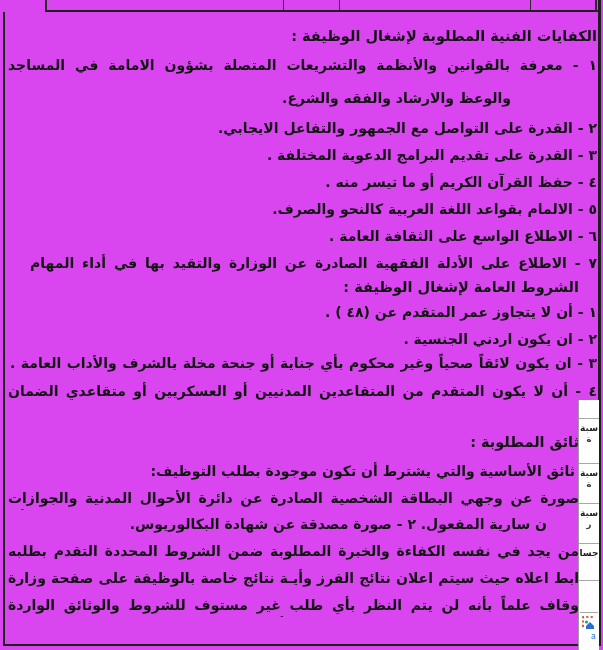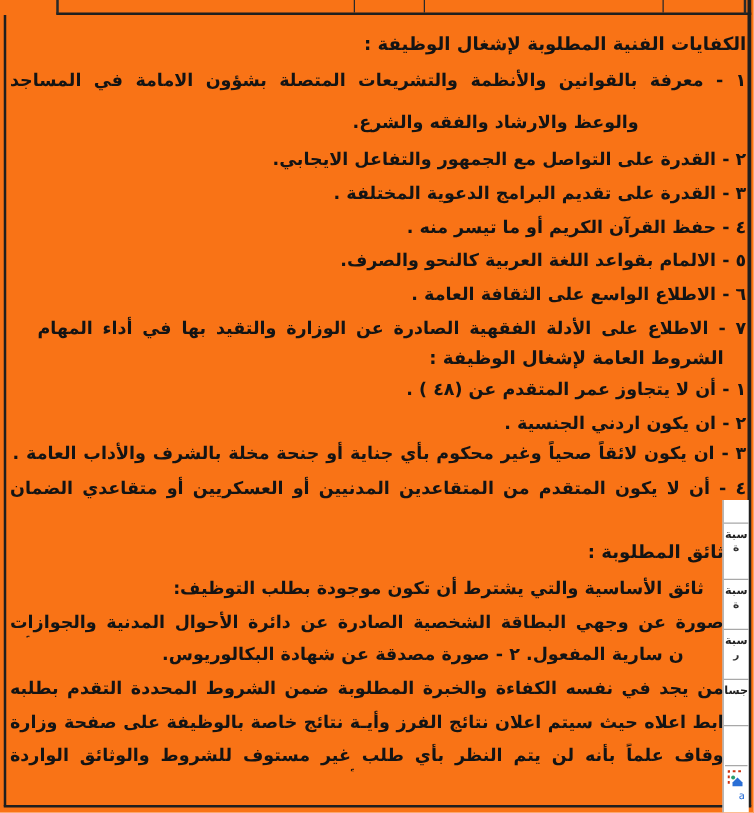--- a/index.html
+++ b/index.html
@@ -1,21 +1,21 @@
 <!DOCTYPE html>
 <html lang="ar"><head>
 <meta charset="utf-8">
 <style>
   html,body{margin:0;padding:0;}
   body{
     width:603px;height:650px;position:relative;overflow:hidden;
     background:#ffffff;
     font-family:"DejaVu Sans",sans-serif;
   }
-  .stage{position:absolute;inset:0;width:603px;height:650px;background:#f97316;}
+  .stage{position:absolute;inset:0;width:603px;height:650px;background:#d946ef;}
   
   .rule{position:absolute;background:#1f1f1f;}
   .tick{position:absolute;background:#2a2a2a;}
   
   .ln{
     position:absolute;direction:rtl;white-space:nowrap;
     font-weight:700;color:#141414;font-size:14px;line-height:20px;
     letter-spacing:0px;
   }
   .just{
@@ -67,21 +67,21 @@
 
   <div class="ln hd" style="top:277px;right:24px;">الشروط العامة لإشغال الوظيفة :</div>
 
   <div class="ln" style="top:302px;right:6px;">١ - أن لا يتجاوز عمر المتقدم عن (٤٨ ) .</div>
   <div class="ln" style="top:329px;right:6px;">٢ - ان يكون اردني الجنسية .</div>
   <div class="ln just" style="top:353px;right:6px;left:10px;">٣ - ان يكون لائقاً صحياً وغير محكوم بأي جناية أو جنحة مخلة بالشرف والأداب العامة .</div>
   <div class="ln just" style="top:381px;right:6px;left:8px;">٤ - أن لا يكون المتقدم من المتقاعدين المدنيين أو العسكريين أو متقاعدي الضمان الاجتماعي .</div>
 
   <div class="ln hd" style="top:432px;right:24px;text-align:right;">ثائق المطلوبة :</div>
 
-  <div class="ln" style="top:461px;right:40px;">ثائق الأساسية والتي يشترط أن تكون موجودة بطلب التوظيف:</div>
+  <div class="ln" style="top:461px;right:28px;">ثائق الأساسية والتي يشترط أن تكون موجودة بطلب التوظيف:</div>
   <div class="ln just" style="top:488px;right:24px;left:8px;">صورة عن وجهي البطاقة الشخصية الصادرة عن دائرة الأحوال المدنية والجوازات على أن</div>
   <div class="ln" style="top:514px;right:56px;">ن سارية المفعول. ٢ - صورة مصدقة عن شهادة البكالوريوس.</div>
 
   <div class="ln just" style="top:541px;right:24px;left:8px;">من يجد في نفسه الكفاءة والخبرة المطلوبة ضمن الشروط المحددة التقدم بطلبه من خلال</div>
   <div class="ln just" style="top:568px;right:24px;left:8px;">ابط اعلاه حيث سيتم اعلان نتائج الفرز وأيـة نتائج خاصة بالوظيفة على صفحة وزارة</div>
   <div class="ln just" style="top:595px;right:24px;left:8px;">وقاف علماً بأنه لن يتم النظر بأي طلب غير مستوف للشروط والوثائق الواردة بالإعلان أو بعد</div>
   <div class="ln" style="top:649px;right:190px;">اء فترة استقبال الطلبات.</div>
 
   <div class="overlay">
     <div class="ocell" style="top:18px;height:45px;">

